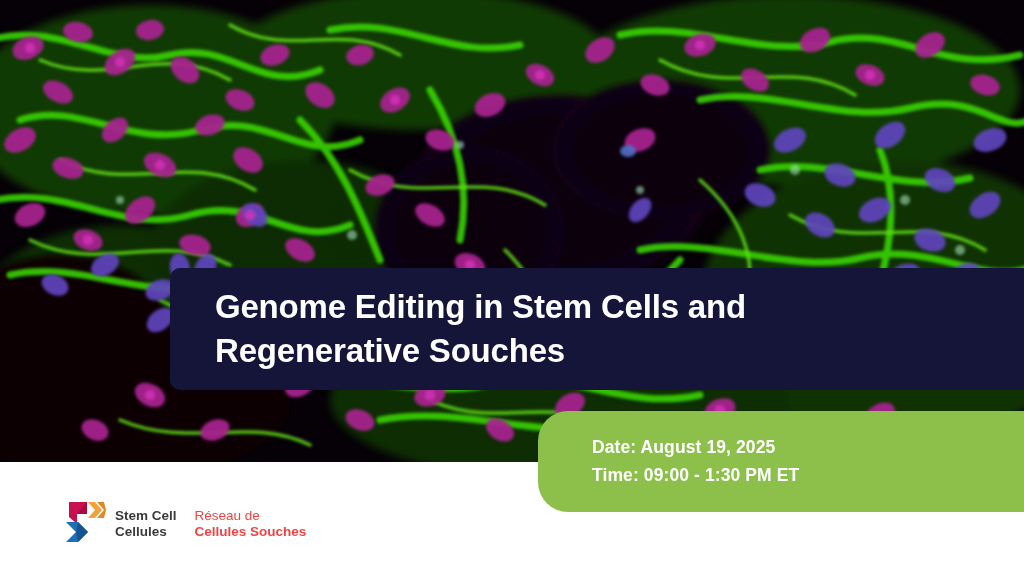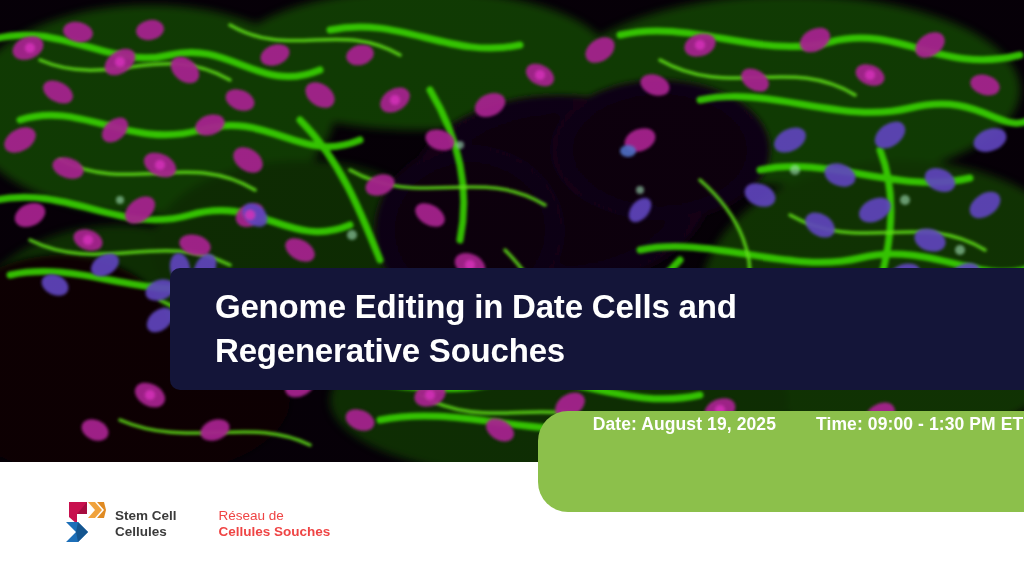--- a/index.html
+++ b/index.html
@@ -49,21 +49,21 @@
   }
 
   
   .date-band {
     position:absolute;
     left:538px; top:411px;
     width:486px; height:101px;
     background:#8cc04b;
     border-radius:30px 0 0 30px;
     display:flex;
-    flex-direction:row;
+    flex-direction:column;
     justify-content:center;
     z-index:6;
     padding-left:14px;
   }
   .date-line {
     margin-left:40px;
     color:#ffffff;
     font-size:17.5px;
     font-weight:bold;
     line-height:1.55;
@@ -83,21 +83,20 @@
     left:64px; top:38px;
     display:flex;
     align-items:center;
   }
   .logo-mark { width:42px; height:44px; display:block; }
   .logo-words {
     display:flex;
     align-items:flex-start;
     margin-left:9px;
     padding-top:4px;
-    gap:24px;
   }
   .logo-en {
     color:#3b3b3b;
     font-size:13.5px;
     font-weight:bold;
     line-height:1.18;
     white-space:nowrap;
   }
   .logo-fr {
     margin-left:18px;
@@ -321,21 +320,21 @@
       <g filter="url(#soft)">
         <ellipse cx="628" cy="151" rx="8" ry="6" fill="#5a7fe0" opacity="0.9"></ellipse>
       </g>
 
       <rect width="1024" height="462" fill="url(#voidG)" opacity="0.12"></rect>
     </svg>
   </div>
 
   <div class="title-band">
     <div class="title-text">
-      <div>Genome Editing in Date Cells and</div>
+      <div>Genome Editing in Stem Cells and</div>
       <div>Regenerative Souches</div>
     </div>
   </div>
 
   <div class="date-band">
     <div class="date-line">Date: August 19, 2025</div>
     <div class="date-line">Time: 09:00 - 1:30 PM ET</div>
   </div>
 
   <div class="footer">

